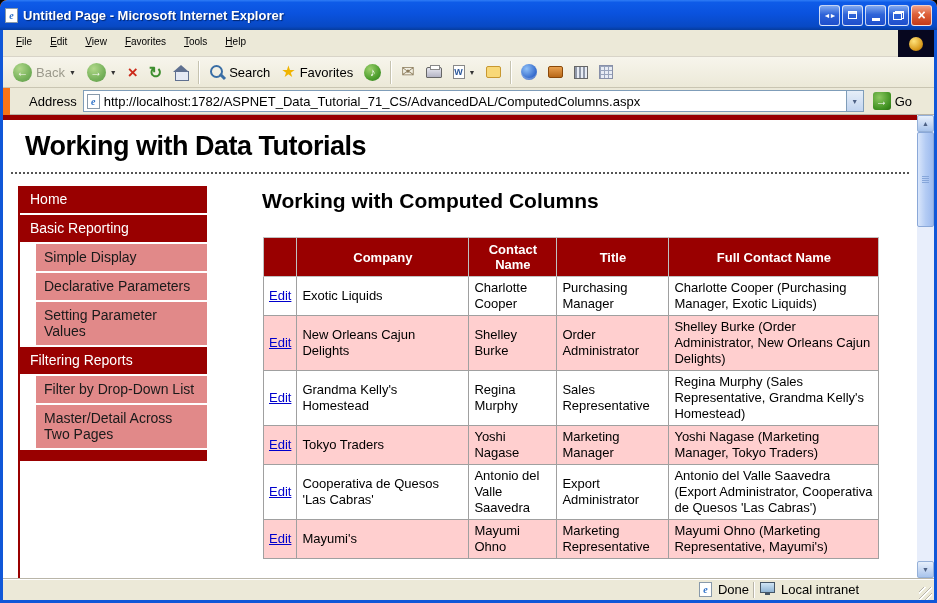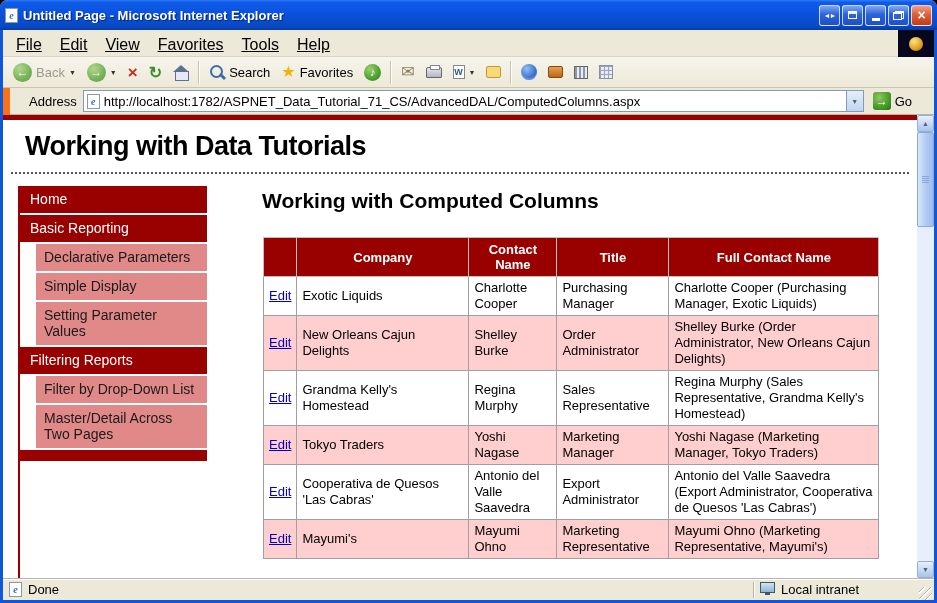--- a/index.html
+++ b/index.html
@@ -31,21 +31,21 @@
     border:1px solid #fff; box-shadow:inset 0 1px 0 #fff; }
   .glyph-restore::after { content:""; position:absolute; left:0; bottom:0; width:7px; height:6px;
     border:1px solid #fff; background:#2E63D8; box-shadow:inset 0 1px 0 #fff; }
 
   .page-ico { width:13px; height:15px; background:#fff; border:1px solid #8899AA; flex:0 0 auto;
     display:flex; align-items:center; justify-content:center; }
   .page-ico::after { content:"e"; font:italic bold 10px "Liberation Serif", serif; color:#2E71C8; }
 
   .menubar { position:absolute; top:30px; left:3px; right:3px; height:27px; z-index:4;
     background:#ECE9D8; border-bottom:1px solid #D8D4C8; display:flex; align-items:stretch; padding-left:4px; }
-  .menu-item { display:block; padding:6px 9px 0; font-size:16px; color:#000;text-decoration:underline; }
+  .menu-item { display:block; padding:6px 9px 0; font-size:10px; color:#000; }
   .menu-item::first-letter { text-decoration:underline; }
   .throbber { margin-left:auto; width:36px; height:27px; background:#07071F;
     display:flex; align-items:center; justify-content:center; }
   .throbber .ball { width:14px; height:14px; border-radius:50%;
     background:radial-gradient(circle at 35% 30%, #FFE27A, #D99A1C 65%, #8A5C08); }
 
   .toolbar { position:absolute; top:57px; left:3px; right:3px; height:31px; z-index:4;
     background:linear-gradient(#F7F5EC,#ECE9D8); border-bottom:1px solid #C9C5B2;
     display:flex; align-items:center; padding:0 5px; gap:1px; }
   .tbtn { display:flex; align-items:center; gap:4px; padding:2px 5px; border-radius:3px; font-size:13px; color:#000; }
@@ -135,21 +135,21 @@
   .sb-up { top:0; } .sb-down { bottom:0; }
   .sb-thumb { position:absolute; top:17px; left:0; width:17px; height:95px; border:1px solid #8AA8D8; border-radius:2px;
     background:linear-gradient(90deg,#D9E6FB,#B4CCF4 50%,#9CBAEE); }
   .sb-thumb::after { content:""; position:absolute; left:4px; top:43px; width:7px; height:7px;
     background:repeating-linear-gradient(180deg,#86A6DA 0 1px, transparent 1px 2px); }
 
   
   .statusbar { position:absolute; left:3px; right:3px; bottom:3px; height:22px; background:#ECE9D8;
     border-top:1px solid #B9B5A8; box-shadow:inset 0 1px 0 #FFF; display:flex; align-items:center;
     font-size:13px; padding:0 2px; z-index:6; }
-  .sb-left { flex:1; display:flex; align-items:center; gap:6px; padding:0 4px; }
+  .sb-left { flex:1; display:flex; align-items:center; gap:6px; padding:0 4px;justify-content:flex-end; }
   .sb-div { width:1px; height:16px; background:#B9B5A8; box-shadow:1px 0 0 #fff; }
   .sb-right { width:165px; display:flex; align-items:flex-start; gap:6px; padding:0 6px; }
   .net-ico { width:15px; height:11px; border:1px solid #456; background:linear-gradient(#CFE4F4,#8FB4D4); position:relative; }
   .net-ico::after { content:""; position:absolute; left:4px; bottom:-3px; width:5px; height:2px; background:#456; }
   .grip { width:13px; height:13px; align-self:flex-end;
     background:repeating-linear-gradient(135deg, transparent 0 3px, #B8B4A8 3px 4px, #FFF 4px 5px); }
 </style>
 </head>
 <body>
 
@@ -264,22 +264,22 @@
 
   <div class="content">
     <div class="redbar"></div>
     <div class="site-title">Working with Data Tutorials</div>
     <div class="dotted"></div>
 
     <div class="side-rail"></div>
     <div class="sidebar">
       <div class="nav-header">Home</div>
       <div class="nav-header">Basic Reporting</div>
+      <div class="nav-sub">Simple Display</div>
       <div class="nav-sub">Declarative Parameters</div>
-      <div class="nav-sub">Simple Display</div>
       <div class="nav-sub">Setting Parameter Values</div>
       <div class="nav-header">Filtering Reports</div>
       <div class="nav-sub">Filter by Drop-Down List</div>
       <div class="nav-sub">Master/Detail Across Two Pages</div>
       <div class="nav-header"></div>
     </div>
 
     <div class="main-heading">Working with Computed Columns</div>
 
     <table class="grid">

